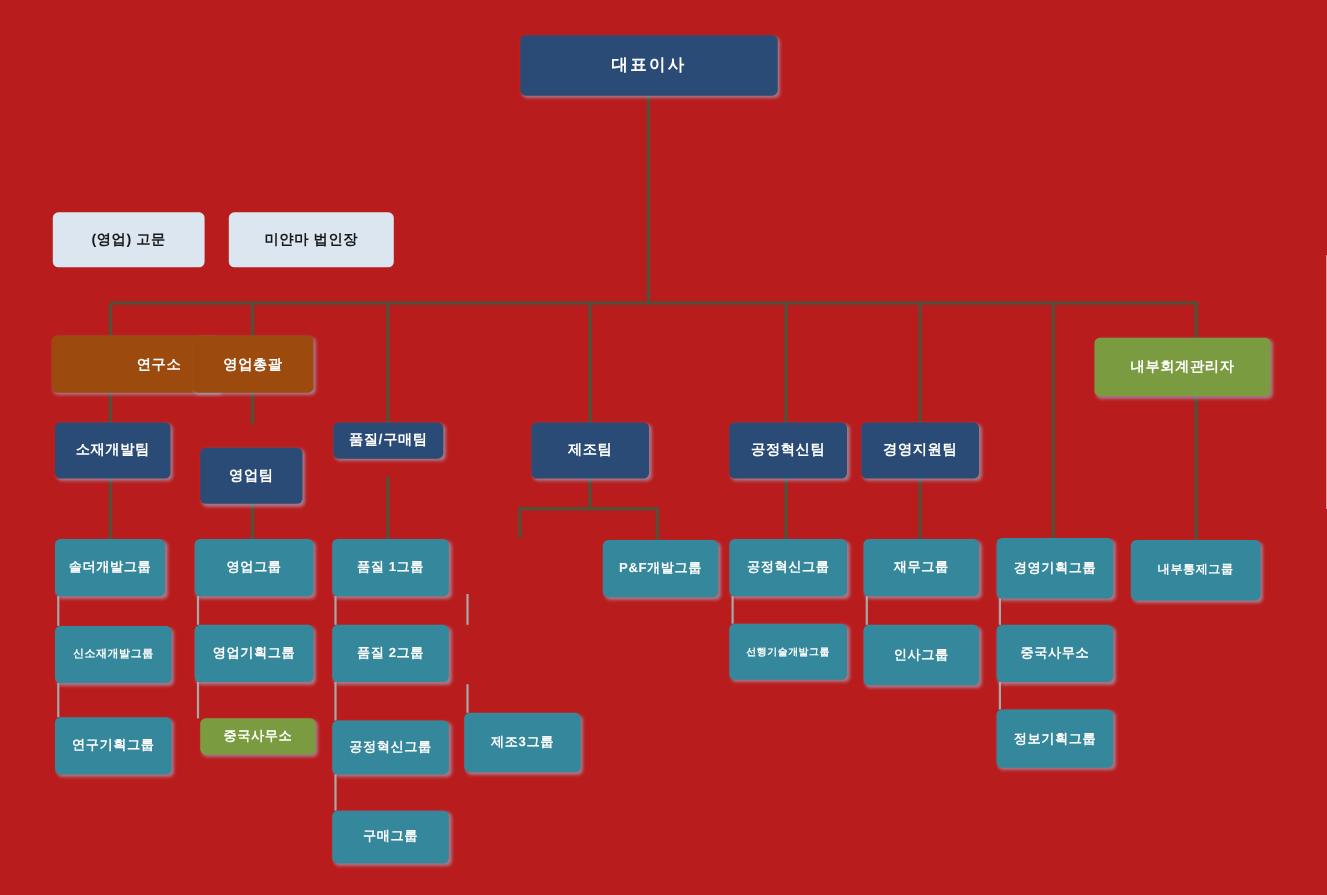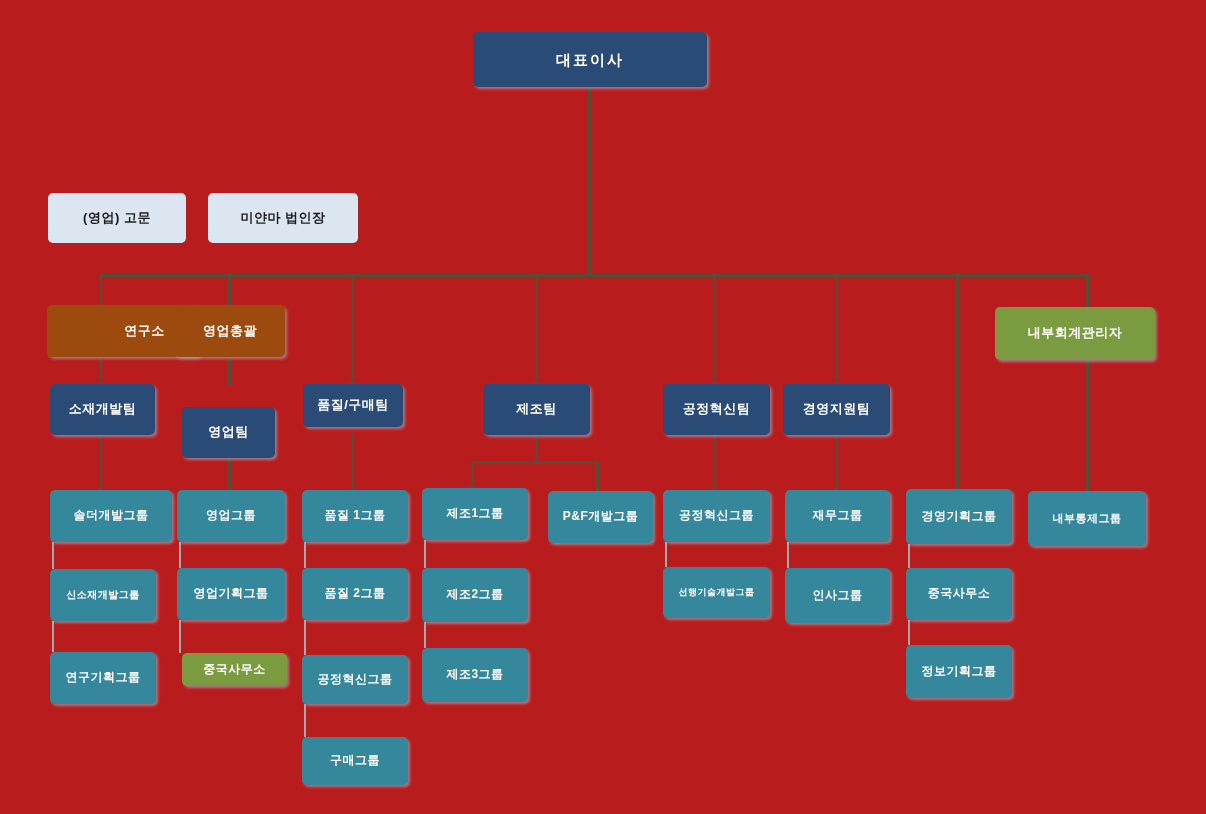--- a/index.html
+++ b/index.html
@@ -29,26 +29,26 @@
   #ceo{left:473px;top:32px;width:234px;height:55px;font-size:15px;letter-spacing:2px;}
   #advisor{left:48px;top:193px;width:138px;height:50px;font-size:13px;}
   #myanmar{left:208px;top:193px;width:150px;height:50px;font-size:13px;}
   
   #research{left:47px;top:305px;width:111px;height:52px;font-size:13px;padding-left:42px;}
   #saleshead{left:175px;top:305px;width:110px;height:52px;font-size:13px;}
   #internalacct{left:995px;top:307px;width:160px;height:53px;font-size:13px;}
   
   #t-material{left:50px;top:384px;width:105px;height:51px;font-size:13px;}
   #t-sales{left:182px;top:384px;width:93px;height:51px;font-size:13px;margin-top:23px;}
-  #t-quality{left:303px;top:384px;width:100px;height:43px;font-size:13px;}
+  #t-quality{left:303px;top:384px;width:100px;height:33px;font-size:13px;}
   #t-mfg{left:483px;top:384px;width:107px;height:51px;font-size:13px;}
   #t-process{left:663px;top:384px;width:107px;height:51px;font-size:13px;}
   #t-mgmt{left:783px;top:384px;width:107px;height:51px;font-size:13px;}
   
-  #g-solder{left:50px;top:490px;width:122px;height:52px;}
+  #g-solder{left:50px;top:490px;width:100px;height:52px;}
   #g-newmat{left:50px;top:569px;width:106px;height:52px;font-size:10px;}
   #g-rsplan{left:50px;top:652px;width:106px;height:52px;}
   #g-sales{left:177px;top:490px;width:108px;height:52px;}
   #g-salesplan{left:177px;top:568px;width:108px;height:52px;}
   #g-china{left:182px;top:653px;width:105px;height:33px;}
   #g-q1{left:302px;top:490px;width:106px;height:52px;}
   #g-q2{left:302px;top:568px;width:106px;height:52px;text-align:center;}
   #g-logi{left:302px;top:655px;width:106px;height:49px;}
   #g-purch{left:302px;top:737px;width:106px;height:48px;}
   #g-mfg1{left:422px;top:488px;width:106px;height:52px;}
@@ -123,23 +123,21 @@
   <div id="g-solder" class="box teal">솔더개발그룹</div>
   <div id="g-newmat" class="box teal">신소재개발그룹</div>
   <div id="g-rsplan" class="box teal">연구기획그룹</div>
   <div id="g-sales" class="box teal">영업그룹</div>
   <div id="g-salesplan" class="box teal">영업기획그룹</div>
   <div id="g-china" class="box green">중국사무소</div>
   <div id="g-q1" class="box teal">품질 1그룹</div>
   <div id="g-q2" class="box teal">품질 2그룹</div>
   <div id="g-logi" class="box teal">공정혁신그룹</div>
   <div id="g-purch" class="box teal">구매그룹</div>
-  <div id="g-mfg1" class="box teal">제조1그룹</div>
   <div id="g-pf" class="box teal">P&amp;F개발그룹</div>
-  <div id="g-mfg2" class="box teal">제조2그룹</div>
   <div id="g-mfg3" class="box teal">제조3그룹</div>
   <div id="g-pig" class="box teal">공정혁신그룹</div>
   <div id="g-advtech" class="box teal">선행기술개발그룹</div>
   <div id="g-fin" class="box teal">재무그룹</div>
   <div id="g-hr" class="box teal">인사그룹</div>
   <div id="g-mplan" class="box teal">경영기획그룹</div>
   <div id="g-opsup" class="box teal">중국사무소</div>
   <div id="g-info" class="box teal">정보기획그룹</div>
   <div id="g-ictrl" class="box teal">내부통제그룹</div>
 

